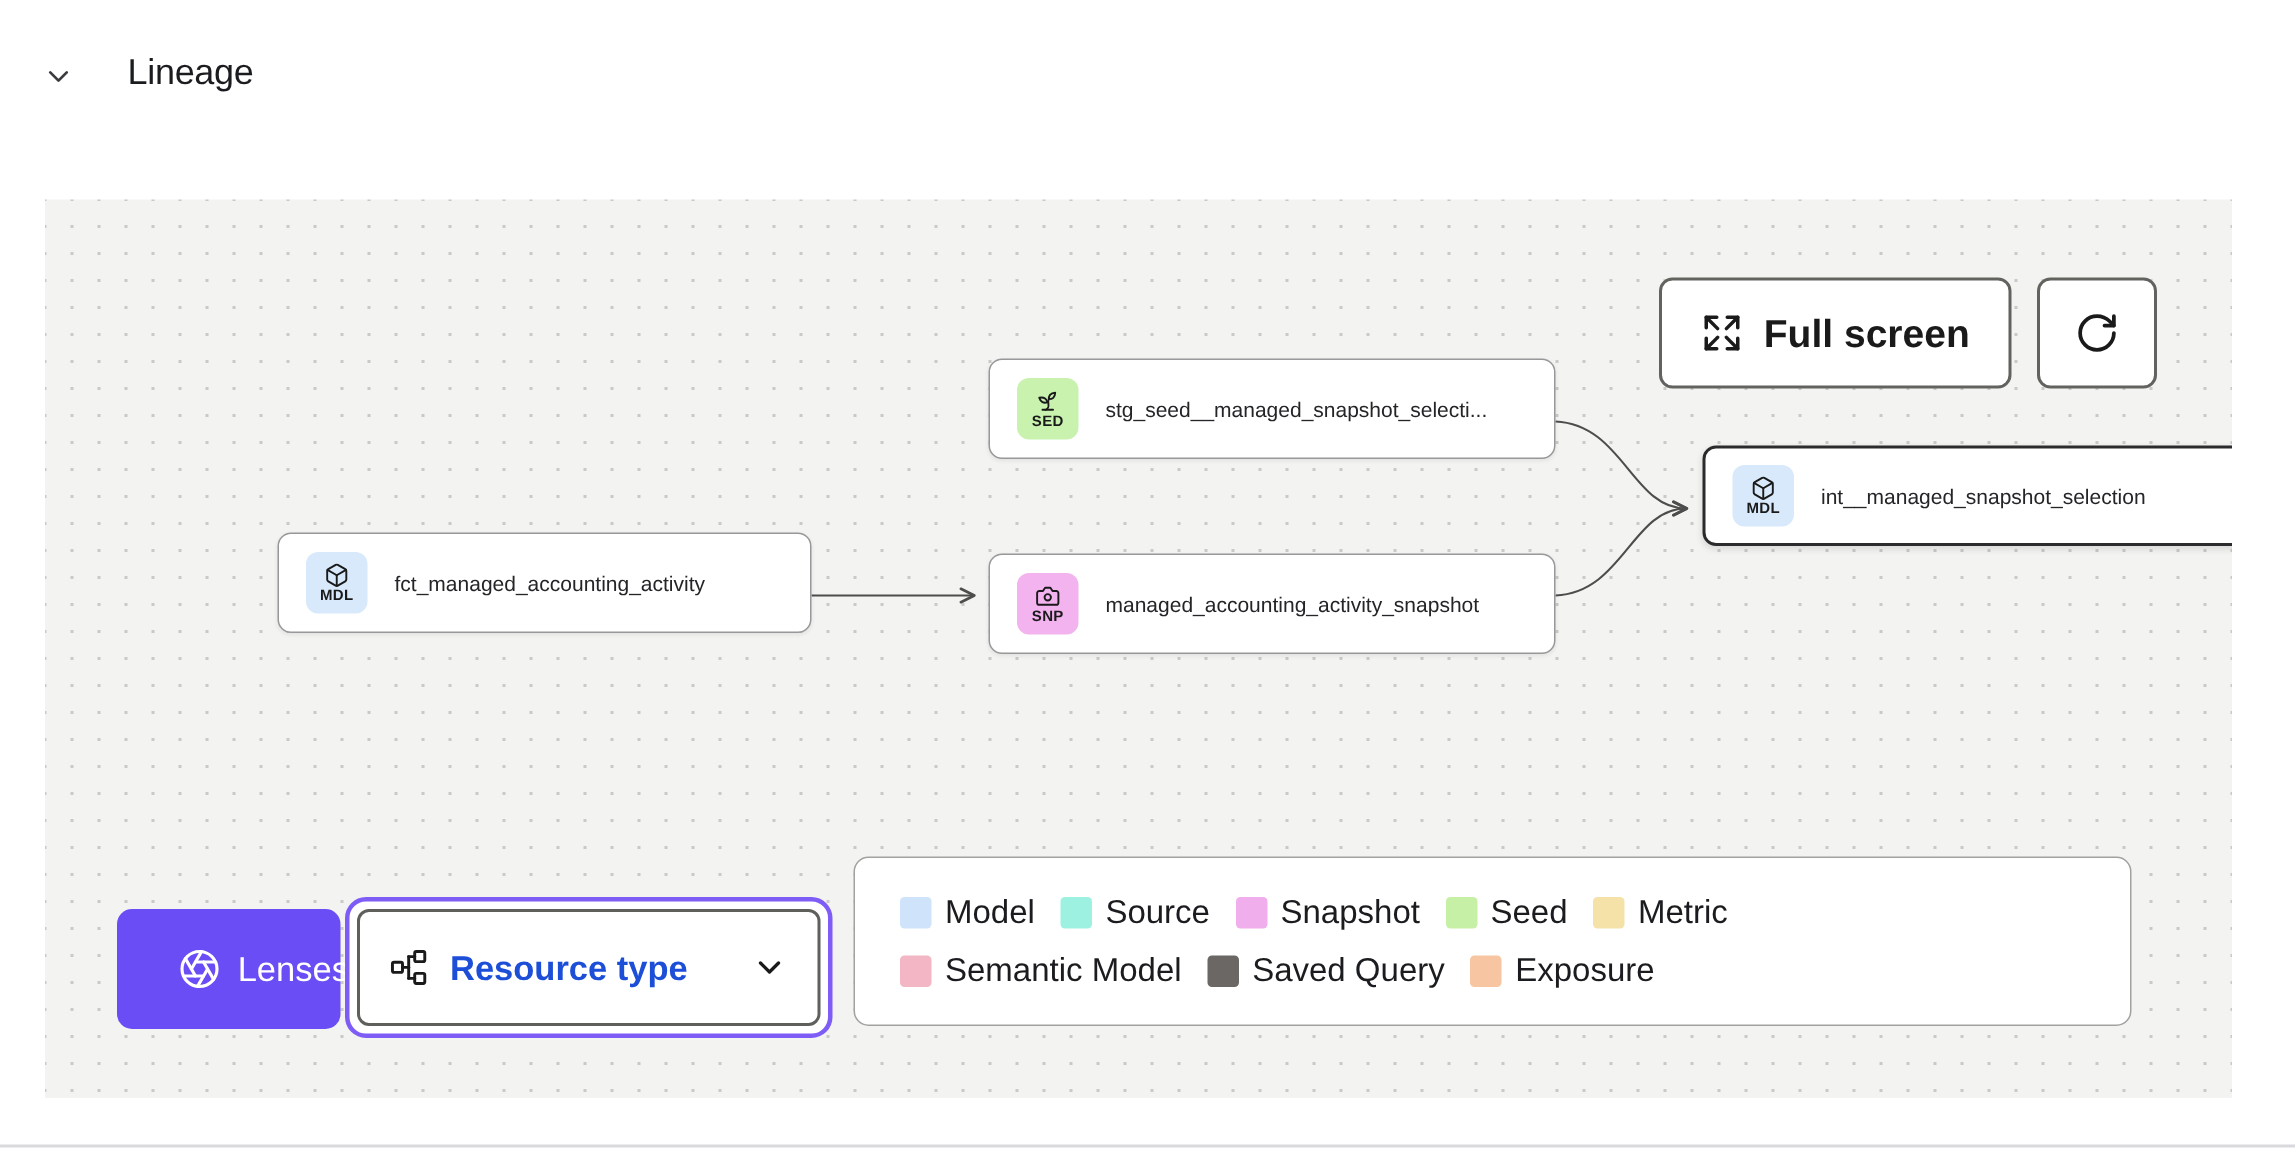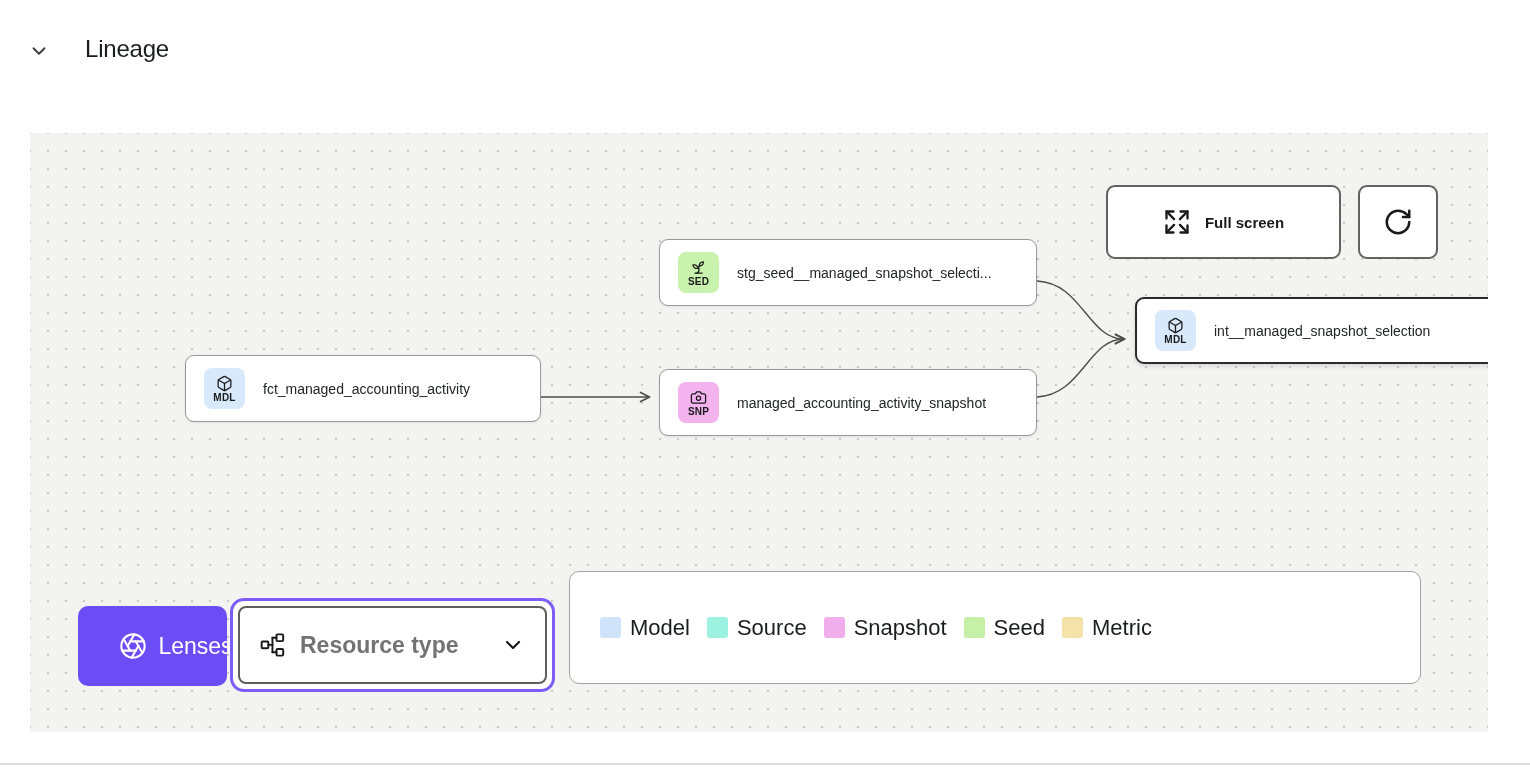--- a/index.html
+++ b/index.html
@@ -11,38 +11,38 @@
   .collapse-btn { position: absolute; left: 26px; top: 38px; width: 26px; height: 26px; display: flex; align-items: center; justify-content: center; cursor: pointer; background: none; border: none; }
   .page-title { position: absolute; left: 85px; top: 35px; font-size: 24px; font-weight: 400; color: #1b1c1f; letter-spacing: -0.2px; }
 
   
   .canvas { position: absolute; left: 30px; top: 133px; width: 1458px; height: 599px; background: #f3f3f1; overflow: hidden;
     background-image: radial-gradient(#c9c9c7 1px, transparent 1.2px); background-size: 18px 18px; background-position: 9px 9px; }
   .edges { position: absolute; left: 0; top: 0; width: 100%; height: 100%; pointer-events: none; }
 
   
   .btn { background: #fff; border: 2px solid #62625f; border-radius: 9px; display: flex; align-items: center; justify-content: center; cursor: pointer; color: #1a1a1a; }
-  .fullscreen-btn { position: absolute; left: 1076px; top: 52px; width: 235px; height: 74px; gap: 14px; font-size: 15px; font-weight: 600; }
+  .fullscreen-btn { position: absolute; left: 1076px; top: 52px; width: 235px; height: 74px; gap: 14px; font-size: 26px; font-weight: 600; }
   .refresh-btn { position: absolute; left: 1328px; top: 52px; width: 80px; height: 74px; }
 
   
   .node { position: absolute; height: 67px; background: #fff; border: 1.5px solid #98989a; border-radius: 9px; display: flex; align-items: center; padding: 0 18px; gap: 18px; box-shadow: 0 1px 3px rgba(0,0,0,0.07); cursor: pointer; }
   .node.selected { border: 2.5px solid #2b2b2e; box-shadow: 0 2px 5px rgba(0,0,0,0.12); }
   .node-sed { left: 629px; top: 106px; width: 378px; }
   .node-fct { left: 155px; top: 222px; width: 356px; }
   .node-snp { left: 629px; top: 236px; width: 378px; }
   .node-int { left: 1105px; top: 164px; width: 400px; }
   .badge { width: 41px; height: 41px; border-radius: 8px; display: flex; flex-direction: column; align-items: center; justify-content: center; gap: 1px; flex: none; }
   .badge .badge-label { font-size: 10px; font-weight: 600; color: #1a1a1a; letter-spacing: 0.2px; line-height: 1; }
   .node-label { font-size: 14px; color: #242528; white-space: nowrap; }
 
   
   .lenses-btn { position: absolute; left: 48px; top: 473px; width: 149px; height: 80px; border: none; border-radius: 10px; display: flex; align-items: center; justify-content: center; gap: 11px; color: #fff; font-size: 23px; font-weight: 500; cursor: pointer; }
   .lens-select-ring { position: absolute; left: 200px; top: 465px; width: 325px; height: 94px; border: 3px solid #7e5df7; border-radius: 14px; background: #fff; padding: 5px; }
-  .lens-select { width: 100%; height: 100%; background: #fff; border: 2px solid #5f5f5c; border-radius: 8px; display: flex; align-items: center; padding: 0 20px; gap: 14px; font-size: 23px; font-weight: 600; color: #737373; cursor: pointer; }
+  .lens-select { width: 100%; height: 100%; background: #fff; border: 2px solid #5f5f5c; border-radius: 8px; display: flex; align-items: center; padding: 0 20px; gap: 14px; font-size: 23px; font-weight: 600; color: #1d4ed8; cursor: pointer; }
   .lens-select .chevron { margin-left: auto; }
 
   
   .legend { position: absolute; left: 539px; top: 438px; width: 852px; height: 113px; background: #fff; border: 1.5px solid #a2a2a0; border-radius: 10px; padding: 15px 30px; display: flex; flex-direction: column; justify-content: center; gap: 13px; }
   .legend-row { display: flex; align-items: center; gap: 17px; }
   .legend-item { display: flex; align-items: center; gap: 9px; }
   .swatch { width: 21px; height: 21px; border-radius: 3px; flex: none; }
   .legend-label { font-size: 22px; color: #1b1c1f; white-space: nowrap; }
 
   .bottom-divider { position: absolute; left: 0; top: 763px; width: 1530px; height: 2px; background: #d9d9de; }
@@ -211,18 +211,32 @@
         </div>
         <div class="legend-item">
           <span class="swatch" style="background: rgb(198, 240, 165);"></span>
           <span class="legend-label">Seed</span>
         </div>
         <div class="legend-item">
           <span class="swatch" style="background: rgb(245, 226, 168);"></span>
           <span class="legend-label">Metric</span>
         </div>
       </div>
+      <div class="legend-row">
+        <div class="legend-item">
+          <span class="swatch" style="background: rgb(242, 182, 196);"></span>
+          <span class="legend-label">Semantic Model</span>
+        </div>
+        <div class="legend-item">
+          <span class="swatch" style="background: rgb(107, 103, 100);"></span>
+          <span class="legend-label">Saved Query</span>
+        </div>
+        <div class="legend-item">
+          <span class="swatch" style="background: rgb(247, 197, 161);"></span>
+          <span class="legend-label">Exposure</span>
+        </div>
+      </div>
     </div>
 
   </div>
 
   <div class="bottom-divider"></div>
 </div>
 
 </body></html>

